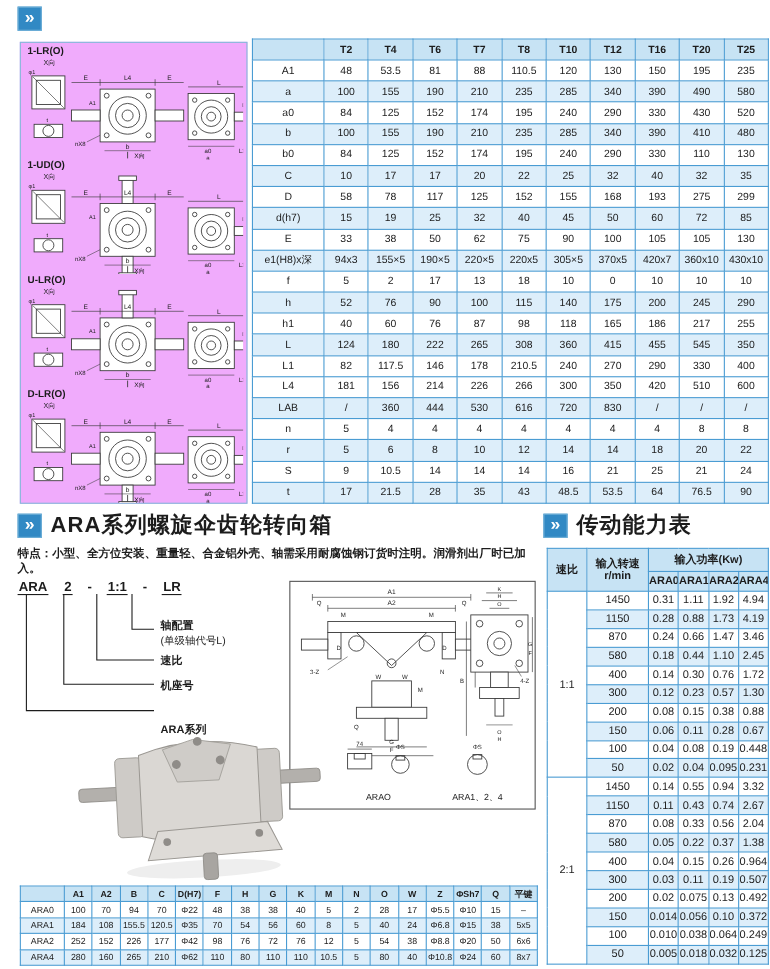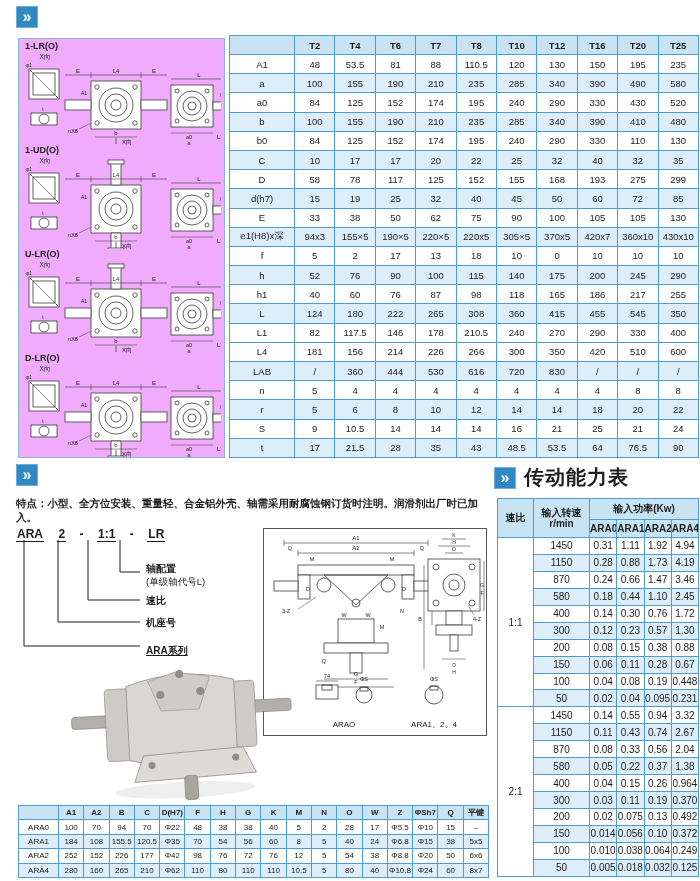--- a/index.html
+++ b/index.html
@@ -579,20 +579,21 @@
           <td class="altbg">53.5</td>
           <td class="altbg">64</td>
           <td class="altbg">76.5</td>
           <td class="altbg">90</td>
         </tr>
       </tbody>
     </table>
 
   <div class="sec-title abs" style="left:16px;top:464px;">
     <span class="chev">»</span>
+    <span class="title-md">ARA系列螺旋伞齿轮转向箱</span>
   </div>
 
   <div class="sec-title abs" style="left:494px;top:464px;">
     <span class="chev">»</span>
     <span class="title-md">传动能力表</span>
   </div>
 
   <div id="features" class="abs">特点：小型、全方位安装、重量轻、合金铝外壳、轴需采用耐腐蚀钢订货时注明。润滑剂出厂时已加入。</div>
 
   <div class="abs" style="left:16px;top:524px;width:240px;height:120px;">
@@ -611,21 +612,21 @@
         <polyline points="42,2 42,84 124,84"></polyline>
         <polyline points="8,2 8,108 124,108"></polyline>
       </g>
     </svg>
     <div class="callout-label" style="left:130px;top:38px;">
       <div>轴配置</div>
       <div class="callout-sub">(单级轴代号L)</div>
     </div>
     <div class="callout-label" style="left:130px;top:70px;">速比</div>
     <div class="callout-label" style="left:130px;top:92px;text-align:right;">机座号</div>
-    <div class="callout-label" style="left:130px;top:120px;text-decoration:underline;">ARA系列</div>
+    <div class="callout-label" style="left:130px;top:132px;">ARA系列</div>
   </div>
 
   <div id="ara-drawing-box" class="abs"><svg width="222" height="206" viewBox="0 0 222 206">
         <line x1="20" y1="14" x2="164" y2="14" stroke="#3a3a3a" stroke-width="0.6"></line>
         <line x1="20" y1="11" x2="20" y2="17" stroke="#3a3a3a" stroke-width="0.6"></line>
         <line x1="164" y1="11" x2="164" y2="17" stroke="#3a3a3a" stroke-width="0.6"></line>
         <text x="92" y="11" font-size="6" text-anchor="middle" fill="#1c1c1c">A1</text>
         <line x1="34" y1="24" x2="150" y2="24" stroke="#3a3a3a" stroke-width="0.6"></line>
         <line x1="34" y1="21" x2="34" y2="27" stroke="#3a3a3a" stroke-width="0.6"></line>
         <line x1="150" y1="21" x2="150" y2="27" stroke="#3a3a3a" stroke-width="0.6"></line>
@@ -977,21 +978,21 @@
           <td class="whitebg">0.04</td>
           <td class="whitebg">0.15</td>
           <td class="whitebg">0.26</td>
           <td class="whitebg">0.964</td>
         </tr>
         <tr style="height:16.95px">
           <td class="altbg">300</td>
           <td class="altbg">0.03</td>
           <td class="altbg">0.11</td>
           <td class="altbg">0.19</td>
-          <td class="altbg">0.370</td>
+          <td class="altbg">0.507</td>
         </tr>
         <tr style="height:16.95px">
           <td class="whitebg">200</td>
           <td class="whitebg">0.02</td>
           <td class="whitebg">0.075</td>
           <td class="whitebg">0.13</td>
           <td class="whitebg">0.492</td>
         </tr>
         <tr style="height:16.95px">
           <td class="altbg">150</td>

